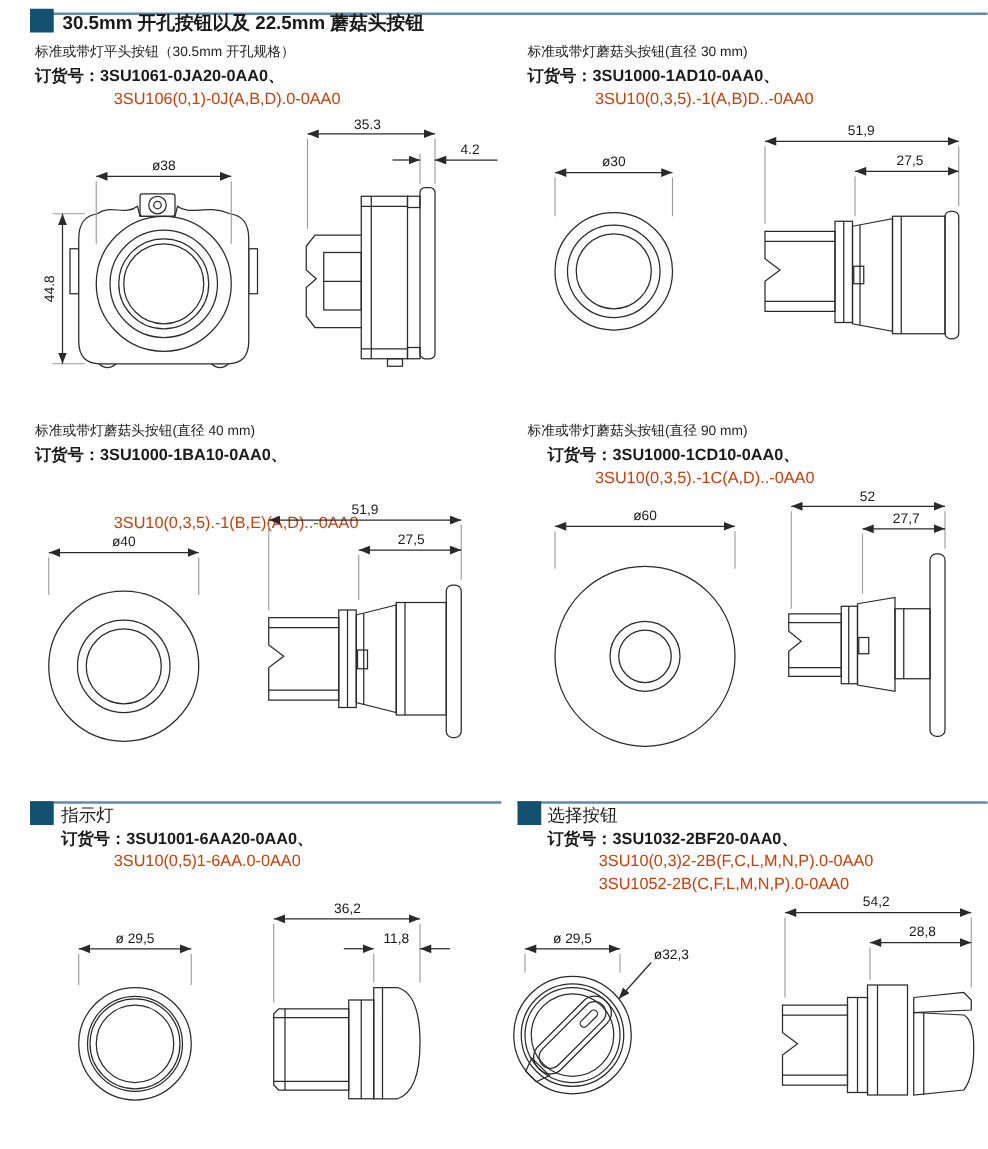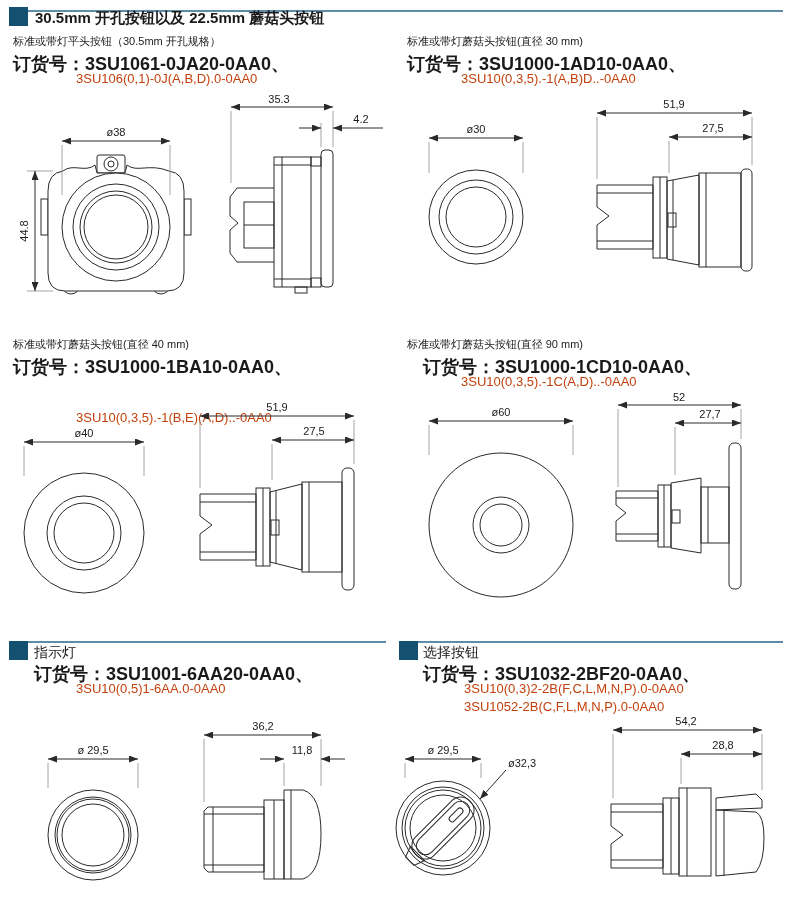--- a/index.html
+++ b/index.html
@@ -4,36 +4,36 @@
 <style>
   html,body{margin:0;padding:0;}
   body{width:790px;height:919px;background:#fff;position:relative;overflow:hidden;
        font-family:"Liberation Sans","DejaVu Sans",sans-serif;color:#1a1a1a;}
   .abs{position:absolute;}
   .hline{position:absolute;height:2px;background:#5e8ca9;}
   .sq{position:absolute;width:19px;height:19px;background:#14506f;}
   .htitle{position:absolute;font-size:15px;font-weight:bold;white-space:nowrap;}
   .stitle{position:absolute;font-size:11px;color:#222;white-space:nowrap;}
   .btitle{position:absolute;font-size:14px;font-weight:normal;white-space:nowrap;}
-  .orow{position:absolute;font-size:18px;white-space:nowrap;}
+  .orow{position:absolute;font-size:13px;white-space:nowrap;}
   .olabel{font-weight:bold;}
   .onum{font-weight:bold;}
   .oline{position:absolute;font-size:13px;color:#c2410c;white-space:nowrap;}
   svg{position:absolute;overflow:visible;}
   svg text{font-size:11px;fill:#1a1a1a;font-family:"Liberation Sans","DejaVu Sans",sans-serif;}
   .d{stroke:#2a2a2a;stroke-width:1;fill:none;}
   .d *{stroke:#2a2a2a;stroke-width:1;fill:none;}
   .e{stroke:#9a9a9a;stroke-width:0.9;fill:none;}
   .dim{stroke:#2a2a2a;stroke-width:1;fill:none;}
   .wf{fill:#fff !important;}
 </style>
 </head>
 <body>
 
-<div class="abs" style="left:1px;top:0;width:628px;height:919px;">
+<div class="abs" style="left:16px;top:0;width:628px;height:919px;">
 
   <div class="hline" style="left:8px;top:10px;width:774px;"></div>
   <div class="sq" style="left:8px;top:7px;"></div>
   <div class="htitle" style="left:34px;top:9px;">30.5mm 开孔按钮以及 22.5mm 蘑菇头按钮</div>
 
   <div class="stitle" style="left:12px;top:34px;">标准或带灯平头按钮（30.5mm 开孔规格）</div>
   <div class="orow" style="left:12px;top:52px;">
     <span class="olabel">订货号：</span><span class="onum">3SU1061-0JA20-0AA0、</span>
   </div>
   <div class="oline" style="left:75px;top:71px;">3SU106(0,1)-0J(A,B,D).0-0AA0</div>

